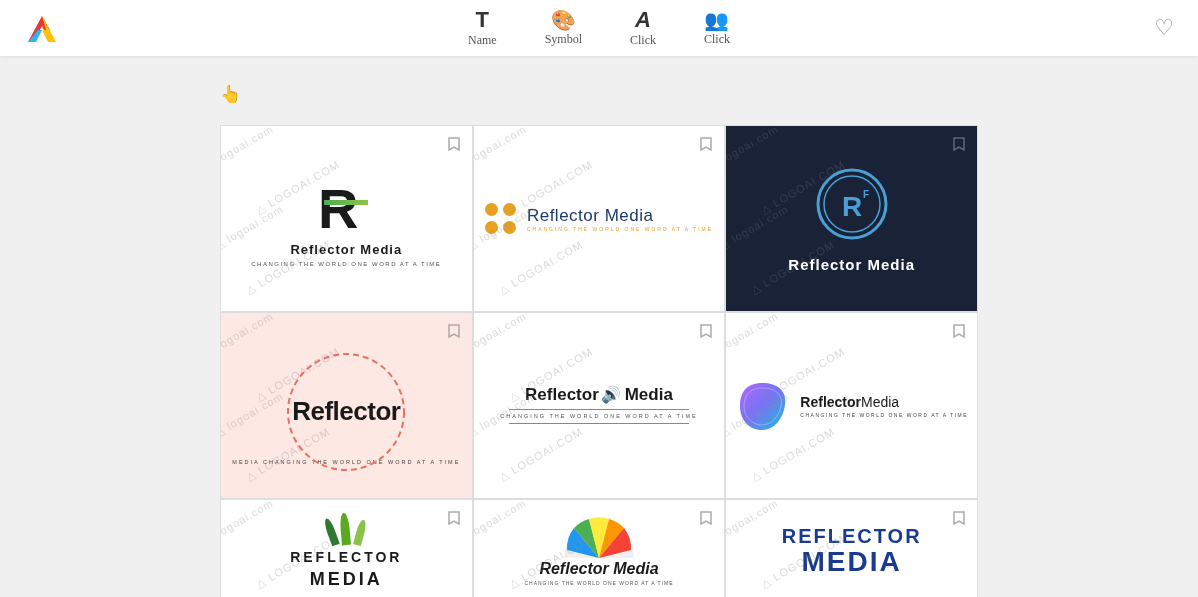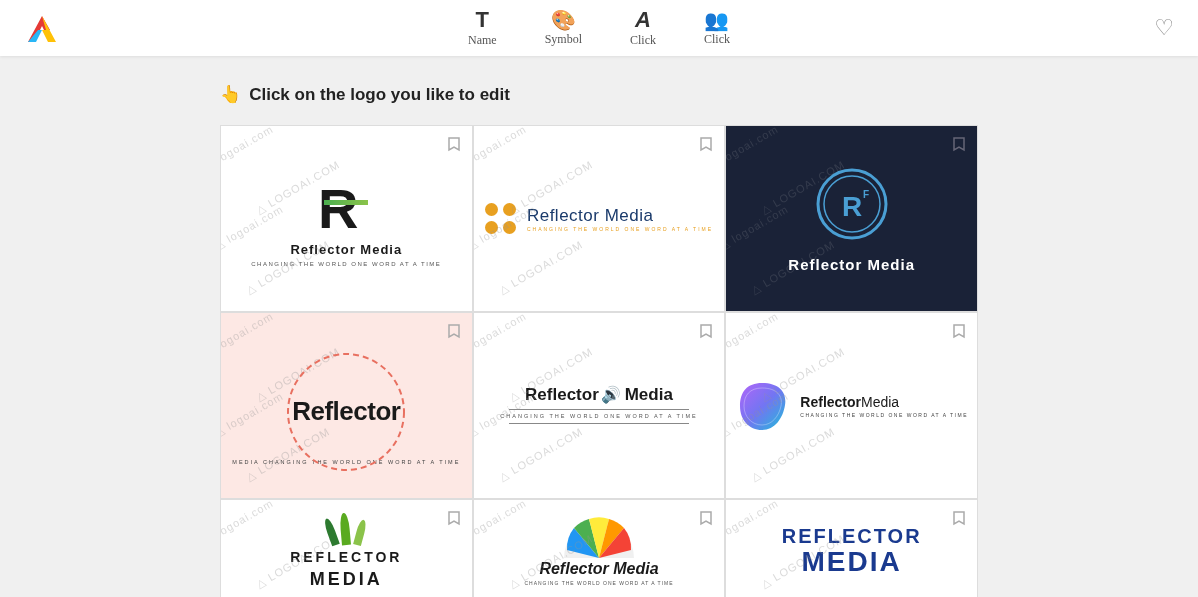--- a/index.html
+++ b/index.html
@@ -217,21 +217,20 @@
   </nav>
 
   <div class="header-actions">
     <span class="heart-icon">♡</span>
   </div>
 </header>
 
 <main class="main">
   <div class="instruction">
     <span>👆</span>
-    <span>Click on the logo you like to edit</span>
   </div>
 
   <div class="logo-grid">
 
     <div class="logo-card">
       <div class="watermark">
         <span class="watermark-text wm1">△ logoai.com</span>
         <span class="watermark-text wm2">△ LOGOAI.COM</span>
         <span class="watermark-text wm3">△ logoai.com</span>
         <span class="watermark-text wm4">△ LOGOAI.COM</span>

